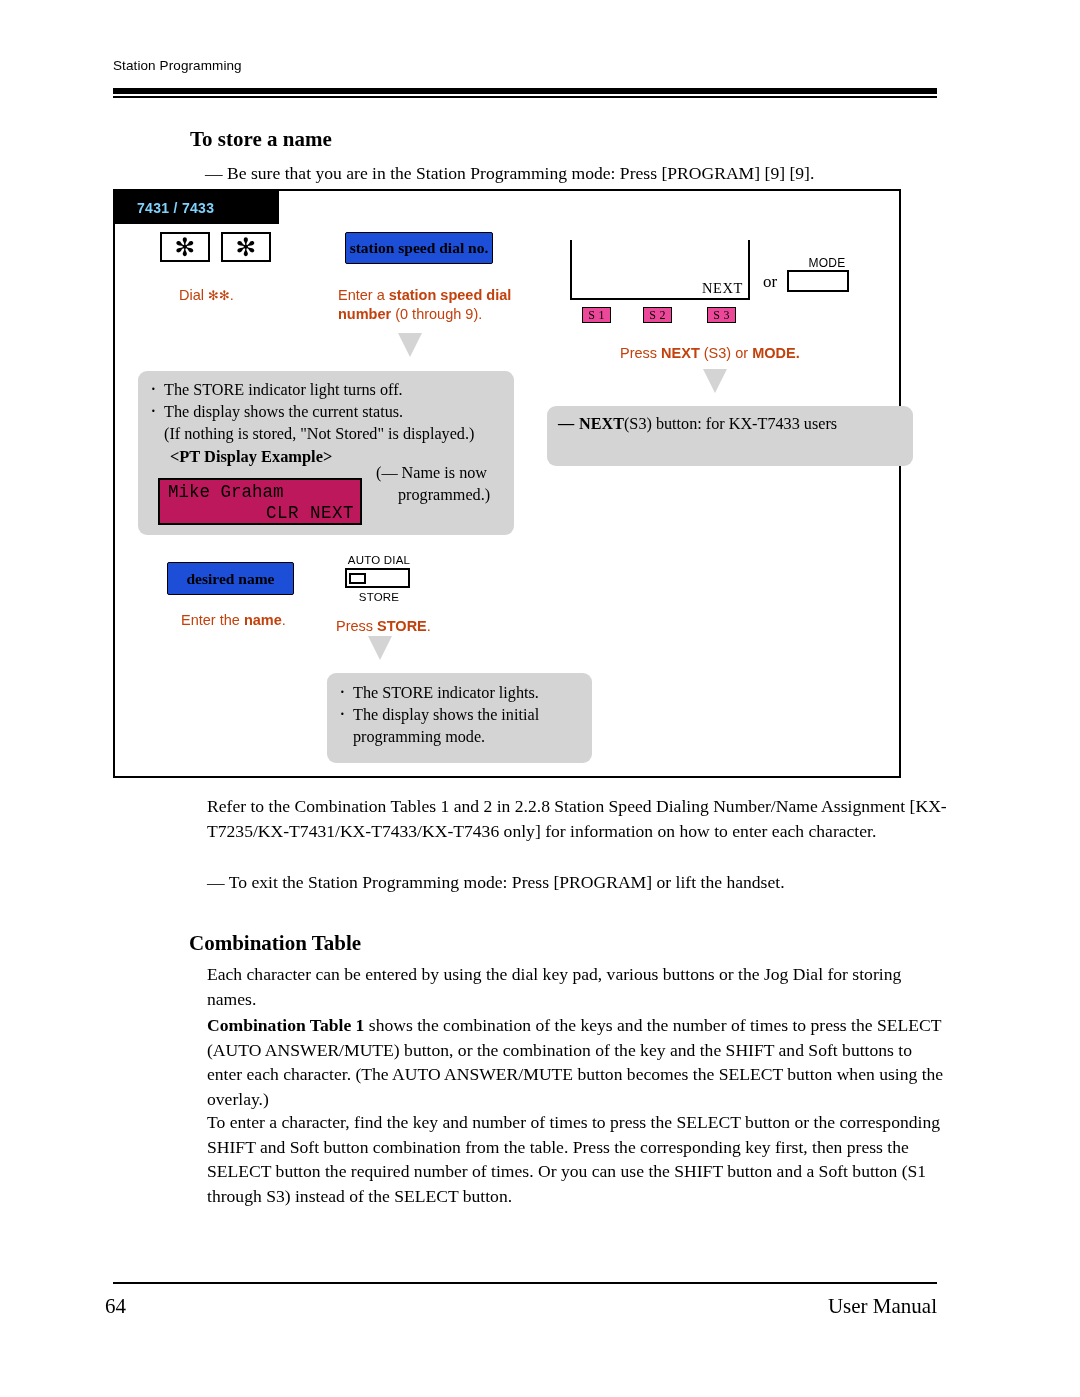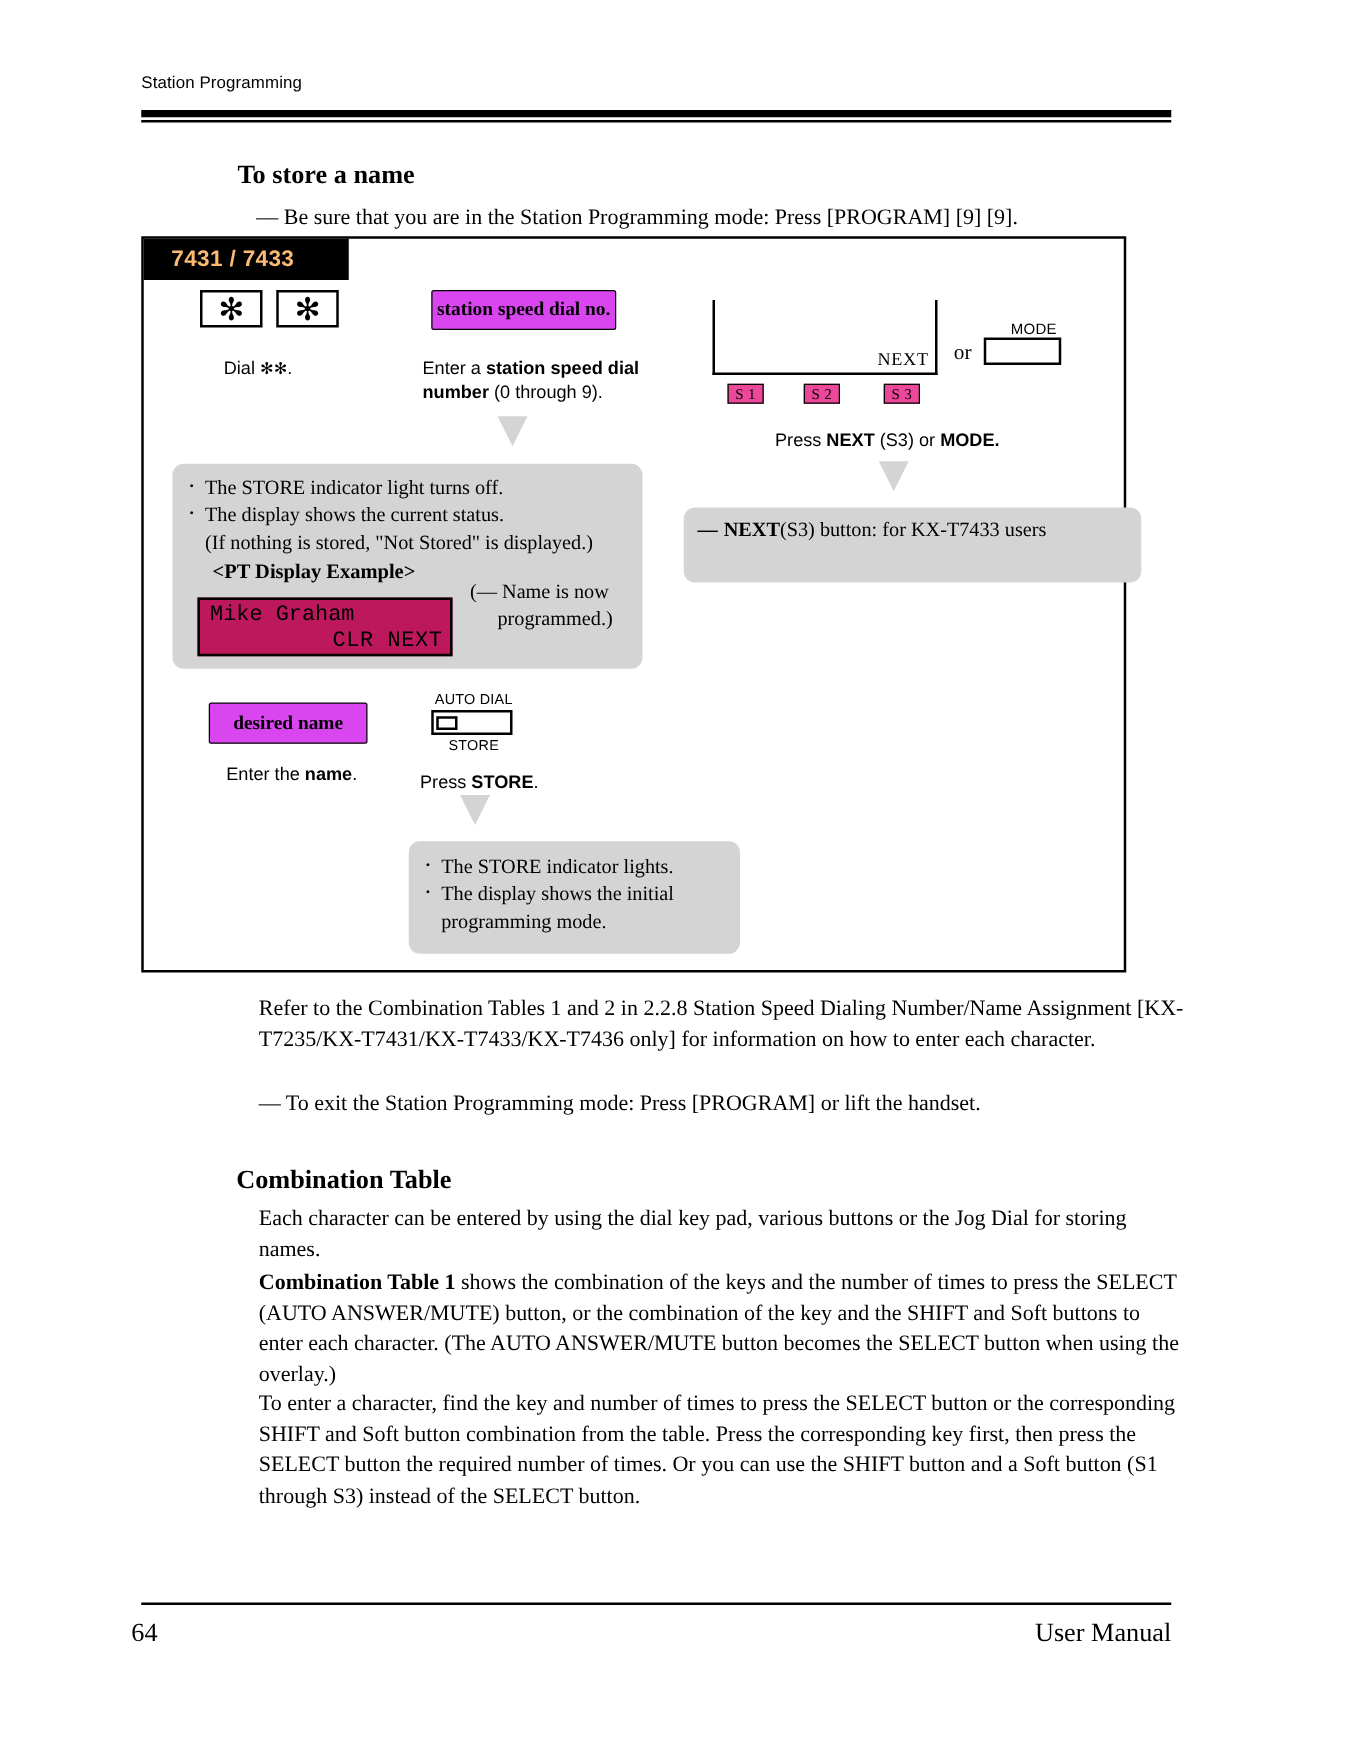--- a/index.html
+++ b/index.html
@@ -80,24 +80,24 @@
     box-sizing: border-box;
     background: #fff;
   }
   .model-tab {
     position: absolute;
     left: 0px;
     top: 0px;
     width: 164px;
     height: 33px;
     background: #000;
-    color: #fdba74;
+    color: #7dd3fc;
     font-family: "Liberation Sans", sans-serif;
     font-weight: bold;
-    font-size: 18px;
+    font-size: 14px;
     display: flex;
     align-items: center;
     padding-left: 22px;
     box-sizing: border-box;
     letter-spacing: .3px;
   }
 
   
   .keybox {
     position: absolute;
@@ -115,35 +115,35 @@
     font-family: "DejaVu Sans", sans-serif;
   }
   #key-star-1 { left: 160px; top: 232px; width: 50px; height: 30px; }
   #key-star-2 { left: 221px; top: 232px; width: 50px; height: 30px; }
 
   .caption {
     position: absolute;
     font-family: "Liberation Sans", sans-serif;
     font-size: 14.5px;
     line-height: 19px;
-    color: #000000;
+    color: #c2410c;
   }
   .caption b { font-weight: bold; }
 
   #cap-dial { left: 179px; top: 286px; }
   .star-inline {
     font-family: "DejaVu Sans", sans-serif;
     font-size: 13px;
   }
 
   
   .fieldbox {
     position: absolute;
     border: 1.8px solid #000;
-    background: #d946ef;
+    background: #1d4ed8;
     box-sizing: border-box;
     display: flex;
     align-items: center;
     justify-content: center;
     font-family: "Liberation Serif", serif;
     font-weight: bold;
     font-size: 15.5px;
     border-radius: 2px;
   }
   #field-ssdn { left: 345px; top: 232px; width: 148px; height: 32px; }

